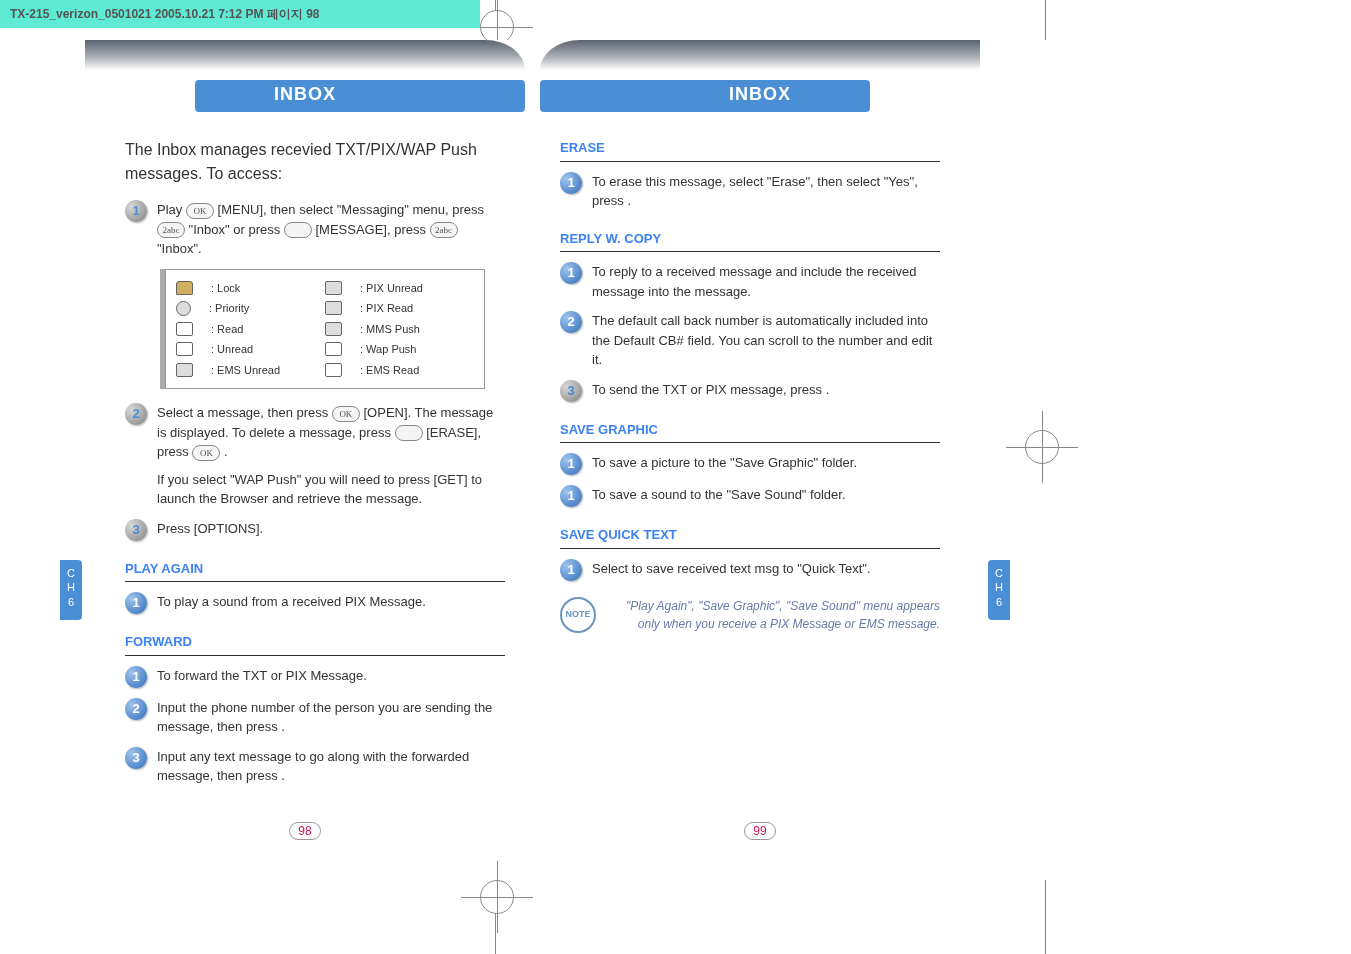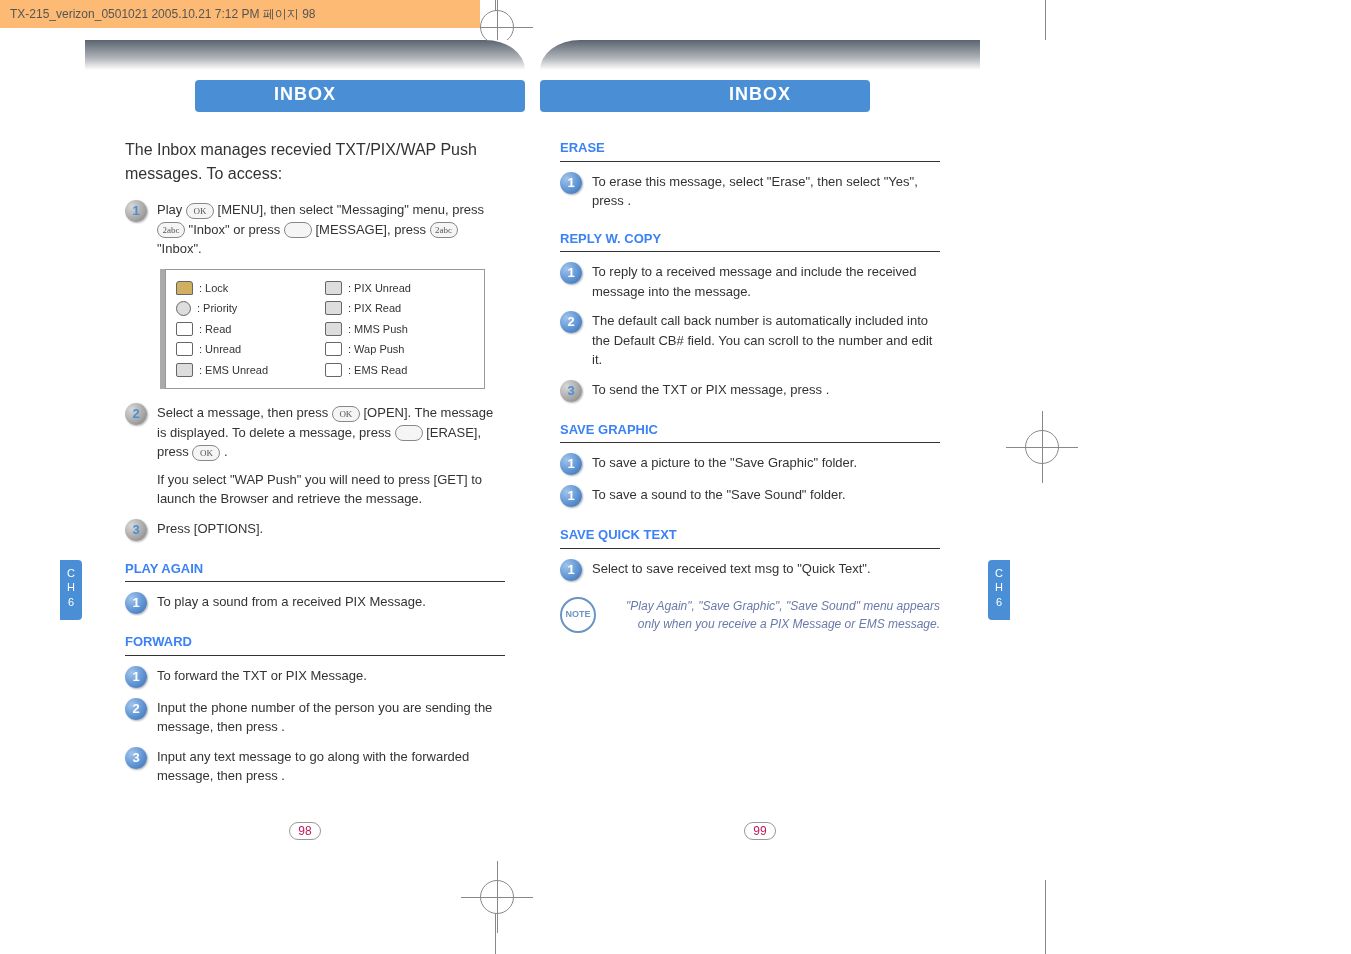--- a/index.html
+++ b/index.html
@@ -11,25 +11,26 @@
     width: 1351px;
     height: 954px;
     position: relative;
     overflow: hidden;
   }
   .header-strip {
     position: absolute;
     top: 0; left: 0;
     width: 480px;
     height: 28px;
-    background: #fdba74;
+    background: #5eead4;
     color: #555;
     font-size: 12px;
     padding: 6px 10px;
     box-sizing: border-box;
+    font-weight: bold;
   }
   .crop-v { position:absolute; top:0; width:1px; background:#888; height:100%; }
   .registration {
     position: absolute;
     width: 32px; height: 32px;
     border: 1px solid #888;
     border-radius: 50%;
     background: #fff;
   }
   .registration::before, .registration::after {
@@ -133,21 +134,21 @@
   }
 
   .legend-box {
     margin: 10px 20px 14px 40px;
     border:1px solid #999;
     box-shadow: -5px 0 0 #aaa;
     padding:8px 10px;
     font-size:11px;
   }
   .legend-row { display:flex; }
-  .legend-col { flex:1; display:flex; align-items:center; gap:6px; padding:2px 0; }
+  .legend-col { flex:1; display:flex; align-items:center; gap:18px; padding:2px 0; }
   .mini-icon {
     display:inline-block; width:15px; height:12px;
     border:1px solid #666; border-radius:2px;
     background:#ddd;
   }
   .mini-icon.lock { border-radius:3px 3px 1px 1px; background: #d0b060; }
   .mini-icon.circle { border-radius:50%; width:13px; height:13px; }
   .mini-icon.env { background:#fff; }
 
   .side-tab {

